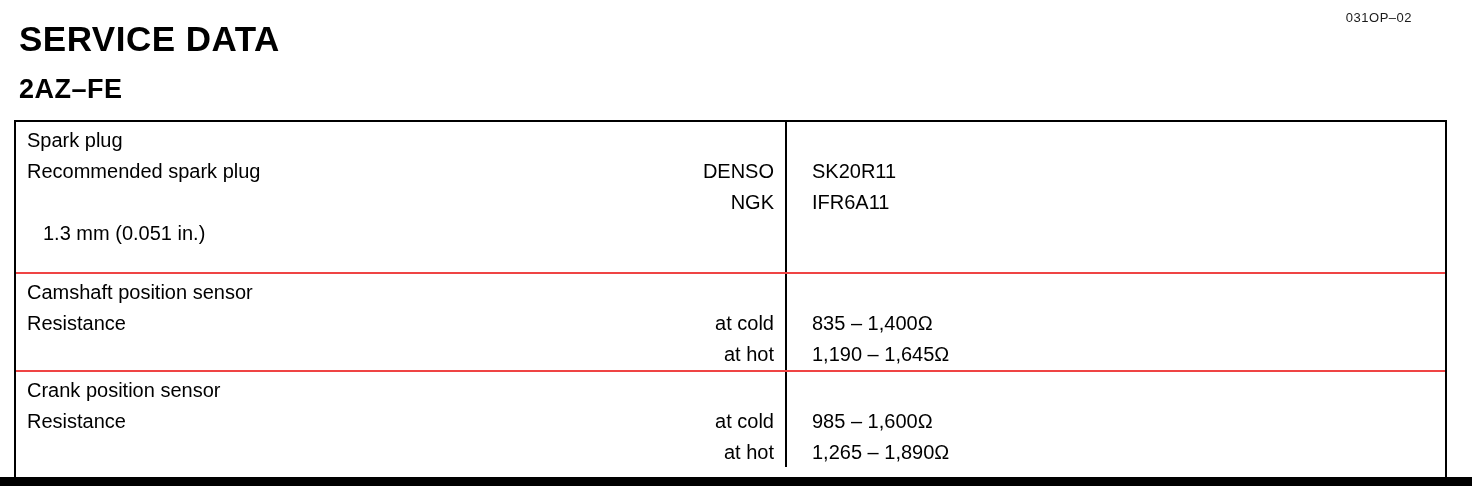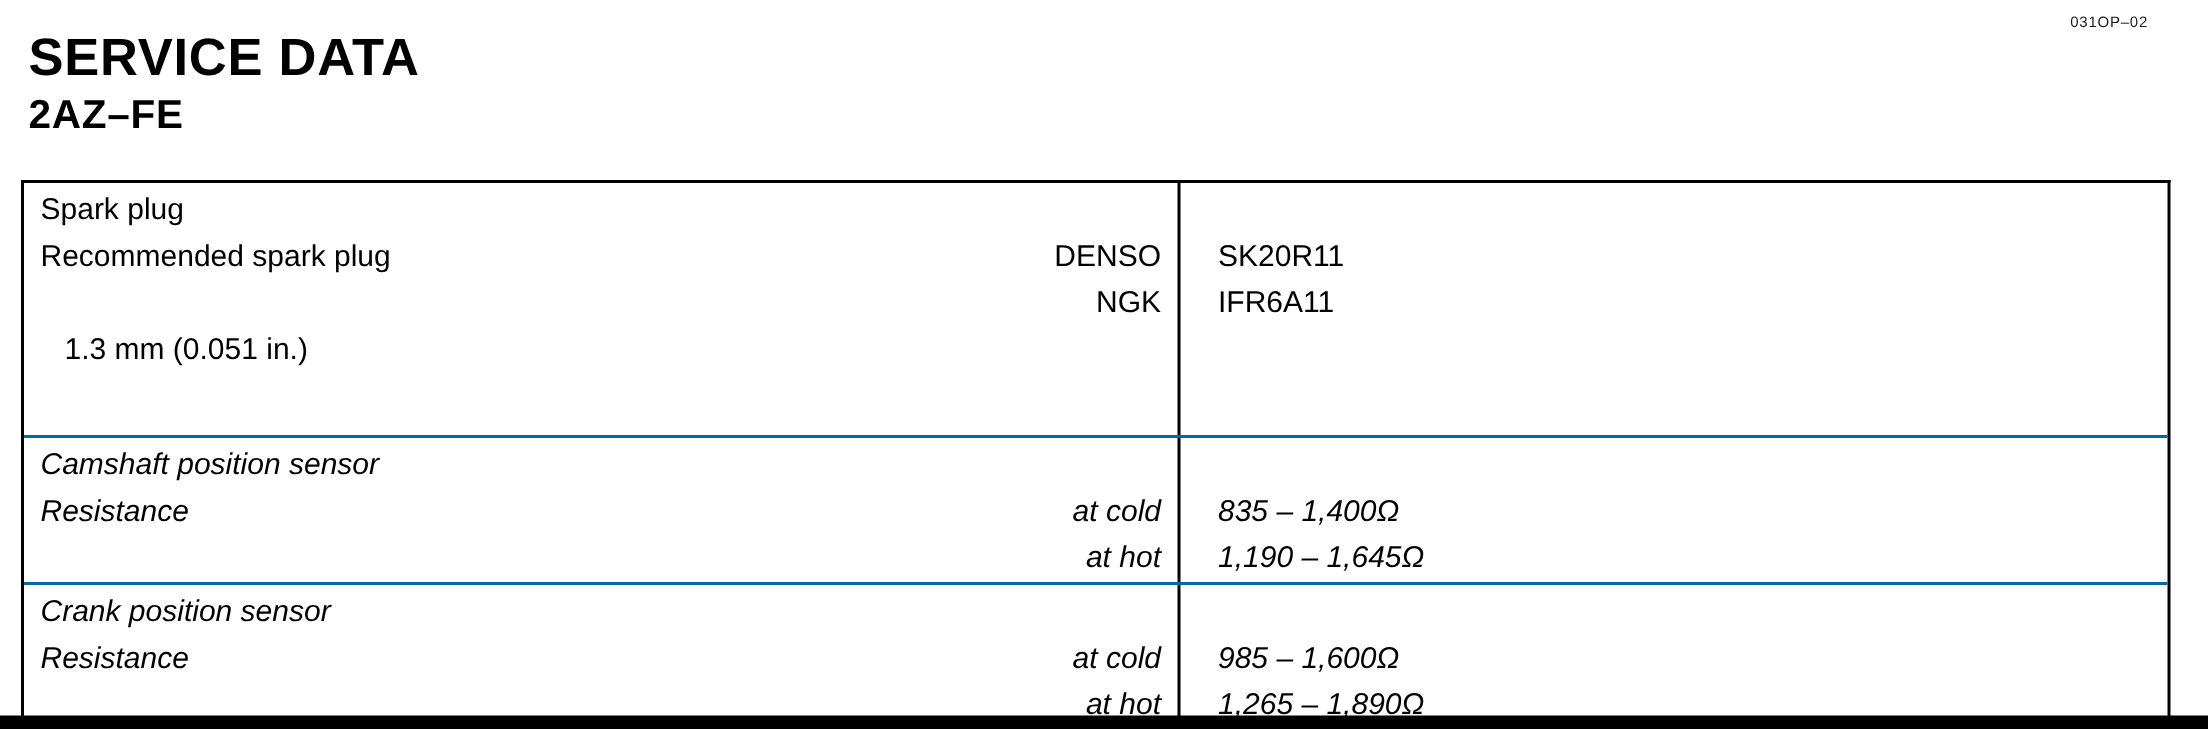--- a/index.html
+++ b/index.html
@@ -8,39 +8,39 @@
     width: 1472px;
     height: 486px;
     background: #ffffff;
     font-family: "Liberation Sans", "DejaVu Sans", sans-serif;
     color: #000;
     overflow: hidden;
   }
   .doc-code {
     position: absolute;
     top: 10px;
-    right: 40px;
-    font-size: 10px;
+    right: 60px;
+    font-size: 13px;
     letter-spacing: 0.5px;
     color: #1a1a1a;
   }
   .title {
     position: absolute;
     left: 19px;
     top: 21px;
     margin: 0;
     font-size: 35px;
     font-weight: 800;
     letter-spacing: 0.5px;
     line-height: 1;
   }
   .subtitle {
     position: absolute;
     left: 19px;
-    top: 63px;
+    top: 76px;
     margin: 0;
     font-size: 27px;
     font-weight: 800;
     letter-spacing: 0.5px;
     line-height: 1;
   }
   .spec-table {
     position: absolute;
     left: 14px;
     top: 120px;
@@ -48,22 +48,22 @@
     height: 358px;
     border: 2px solid #000;
     border-bottom: none;
     box-sizing: border-box;
   }
   .spec-section {
     position: relative;
     box-sizing: border-box;
     padding-top: 3px;
   }
-  .spec-section + .spec-section { border-top: 2px solid #0369a1; font-style: italic; }
-  .sec-1 { height: 168px; }
+  .spec-section + .spec-section { border-top: 2px solid #ef4444; }
+  .sec-1 { height: 150px; }
   .sec-2 { height: 98px; }
   .sec-3 { height: 97px; }
   .vline {
     position: absolute;
     left: 769px;
     top: 0;
     bottom: 0;
     width: 2px;
     background: #000;
   }

